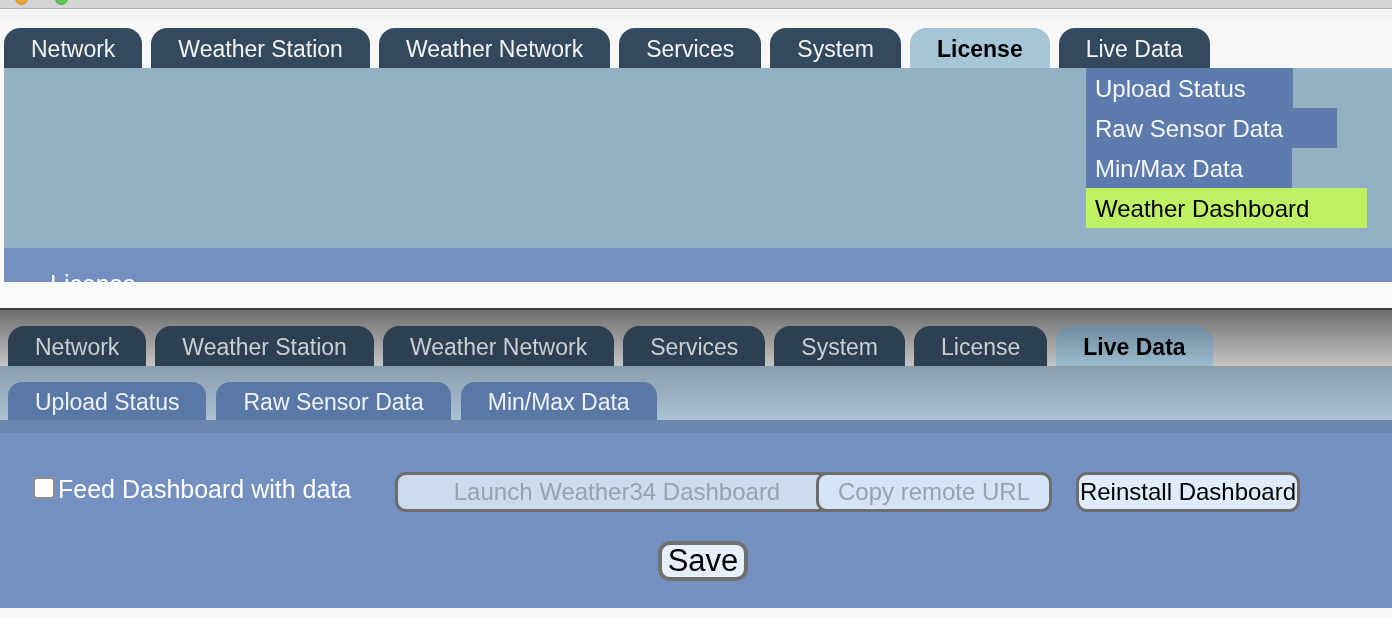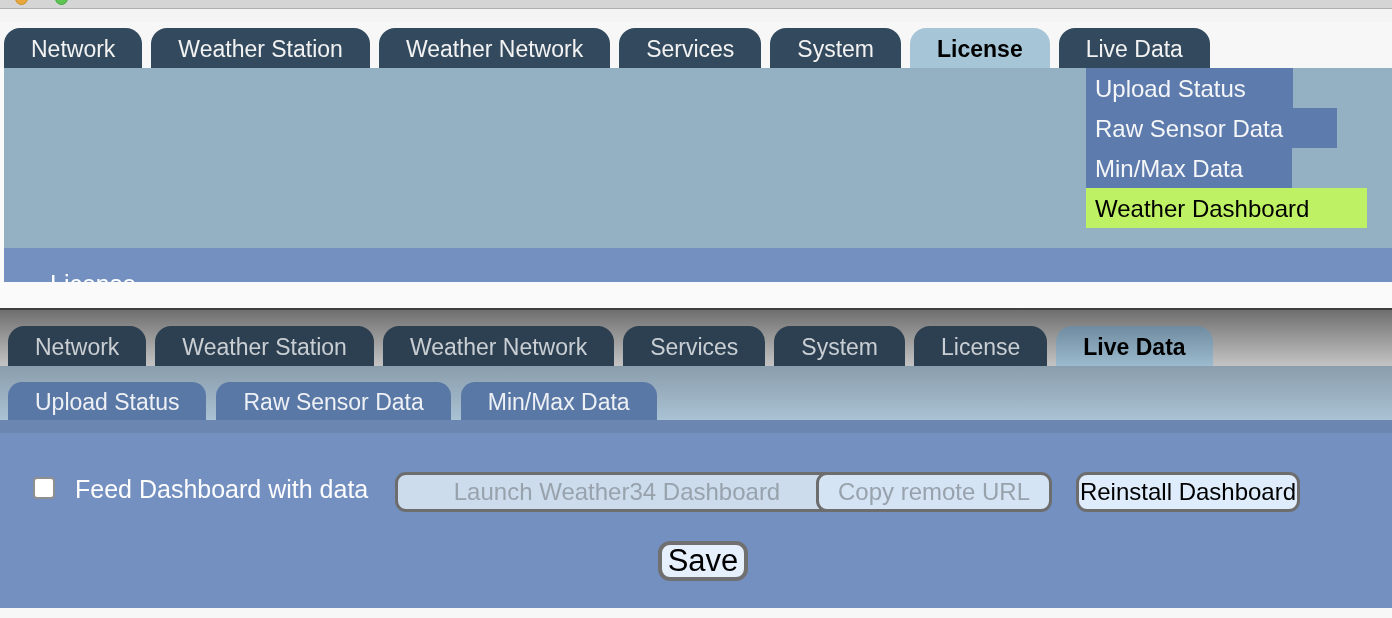--- a/index.html
+++ b/index.html
@@ -148,21 +148,21 @@
     align-items: flex-start;
   }
   .checkbox {
     width: 22px; height: 22px;
     background: #ffffff;
     border: 2px solid #8f8f8f;
     border-radius: 4px;
     margin-top: 2px;
   }
   .check-label {
-    margin-left: 20px;
+    margin-left: 3px;
     font-size: 25px;
     color: #fdfdfd;
   }
   .btn {
     position: absolute;
     top: 39px;
     height: 40px;
     border: 3px solid #6d6d6d;
     border-radius: 11px;
     font-size: 24px;

